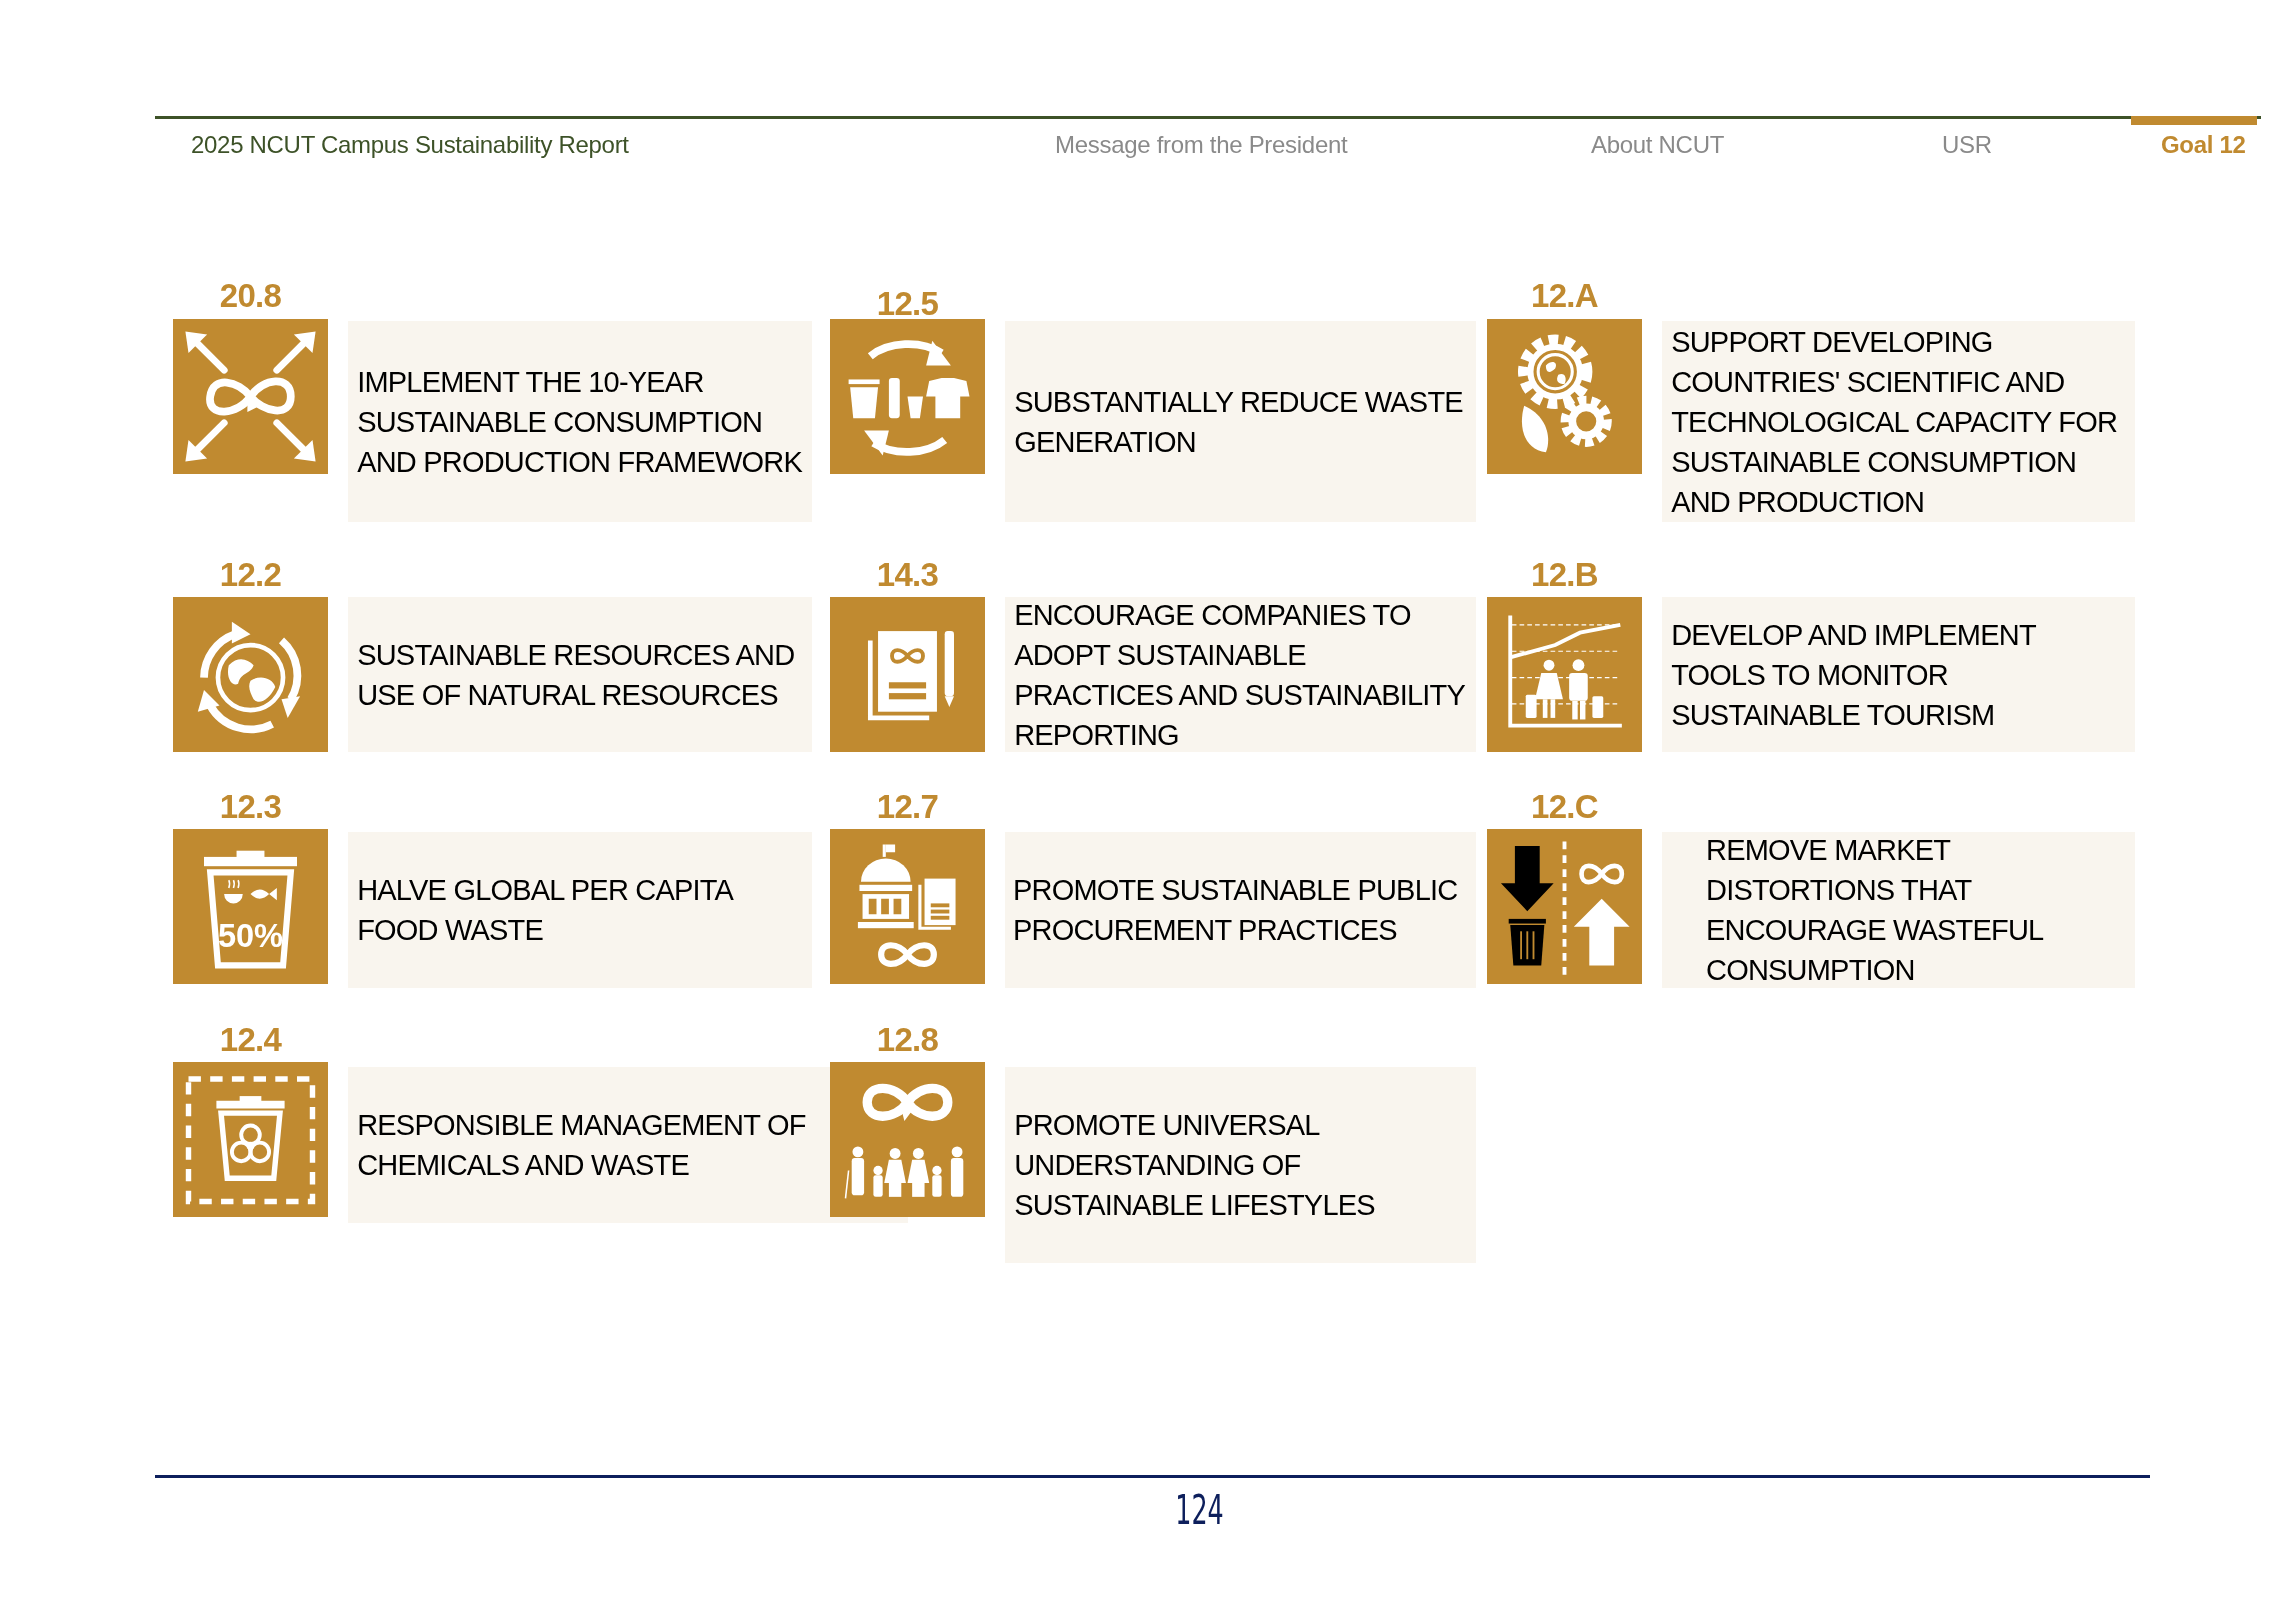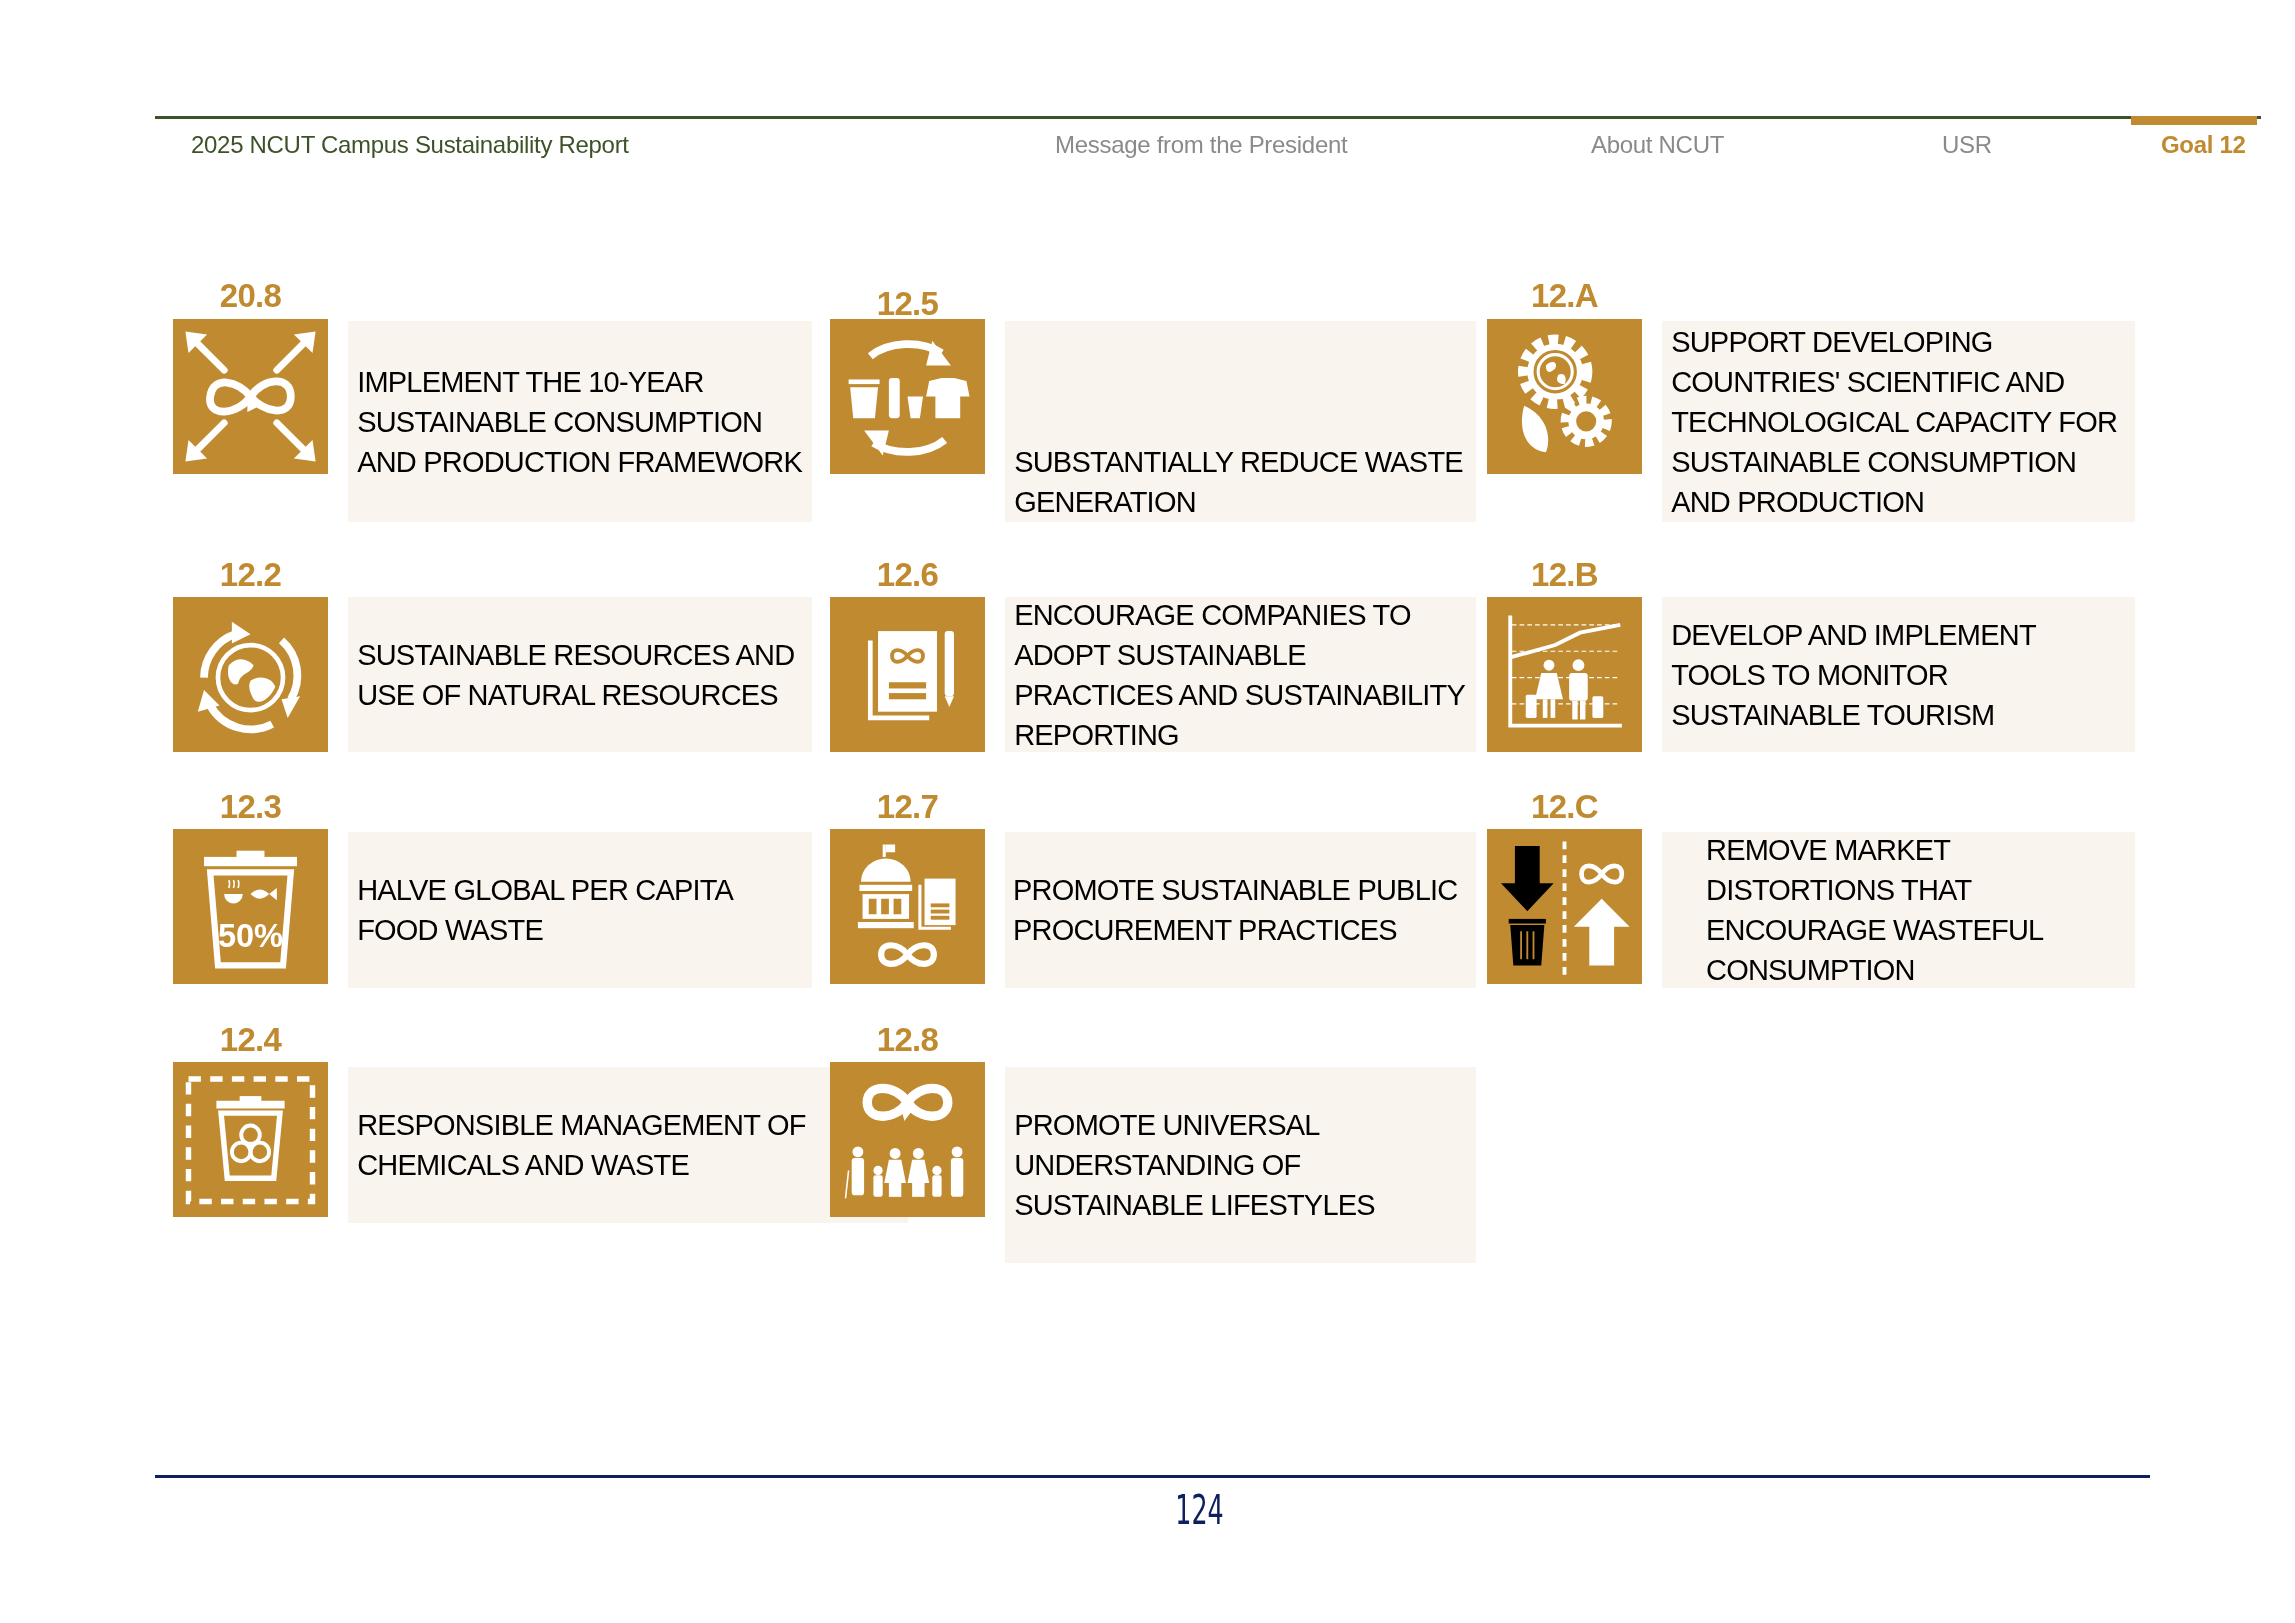--- a/index.html
+++ b/index.html
@@ -120,27 +120,27 @@
       <polygon points="66,14 78,30 62,30" fill="#fff"></polygon>
       <path d="M74 78 A32 22 0 0 1 28 80" stroke="#fff" stroke-width="5" fill="none"></path>
       <polygon points="34,88 22,72 38,72" fill="#fff"></polygon>
       <rect x="12" y="39" width="20" height="3" fill="#fff"></rect>
       <path d="M13 44 L31 44 L29 64 L15 64 Z" fill="#fff"></path>
       <rect x="38" y="38" width="7" height="26" rx="2" fill="#fff"></rect>
       <path d="M50 50 L60 50 L58 64 L52 64 Z" fill="#fff"></path>
       <path d="M64 40 L72 38 L80 38 L88 40 L90 50 L84 50 L84 64 L68 64 L68 50 L62 50 Z" fill="#fff"></path>
     </svg>
   </div>
-  <div class="t-panel" style="left:1005px;top:321px;width:471px;height:201px;align-items:flex-end;">
+  <div class="t-panel" style="left:1005px;top:321px;width:471px;height:201px;">
     <div class="t-text">SUBSTANTIALLY REDUCE WASTE GENERATION</div>
   </div>
 </div>
 
 <div class="target">
-  <div class="t-label" style="left:830px;top:556px;">12.6</div>
+  <div class="t-label" style="left:830px;top:556px;">14.3</div>
   <div class="t-icon" style="left:830px;top:597px;">
     <svg viewBox="0 0 100 100">
       <path d="M26 28 L26 78 L64 78" stroke="#fff" stroke-width="3" fill="none"></path>
       <rect x="31" y="22" width="38" height="52" fill="#fff"></rect>
       <path d="M50 38 C46 33 40 33 40 38 C40 43 46 43 50 38 C54 33 60 33 60 38 C60 43 54 43 50 38" stroke="#C08A30" stroke-width="2.5" fill="none"></path>
       <rect x="38" y="55" width="24" height="4" fill="#C08A30"></rect>
       <rect x="38" y="62" width="24" height="4" fill="#C08A30"></rect>
       <rect x="74" y="22" width="6" height="42" rx="2" fill="#fff"></rect>
       <polygon points="74,64 80,64 77,71" fill="#fff"></polygon>
     </svg>

